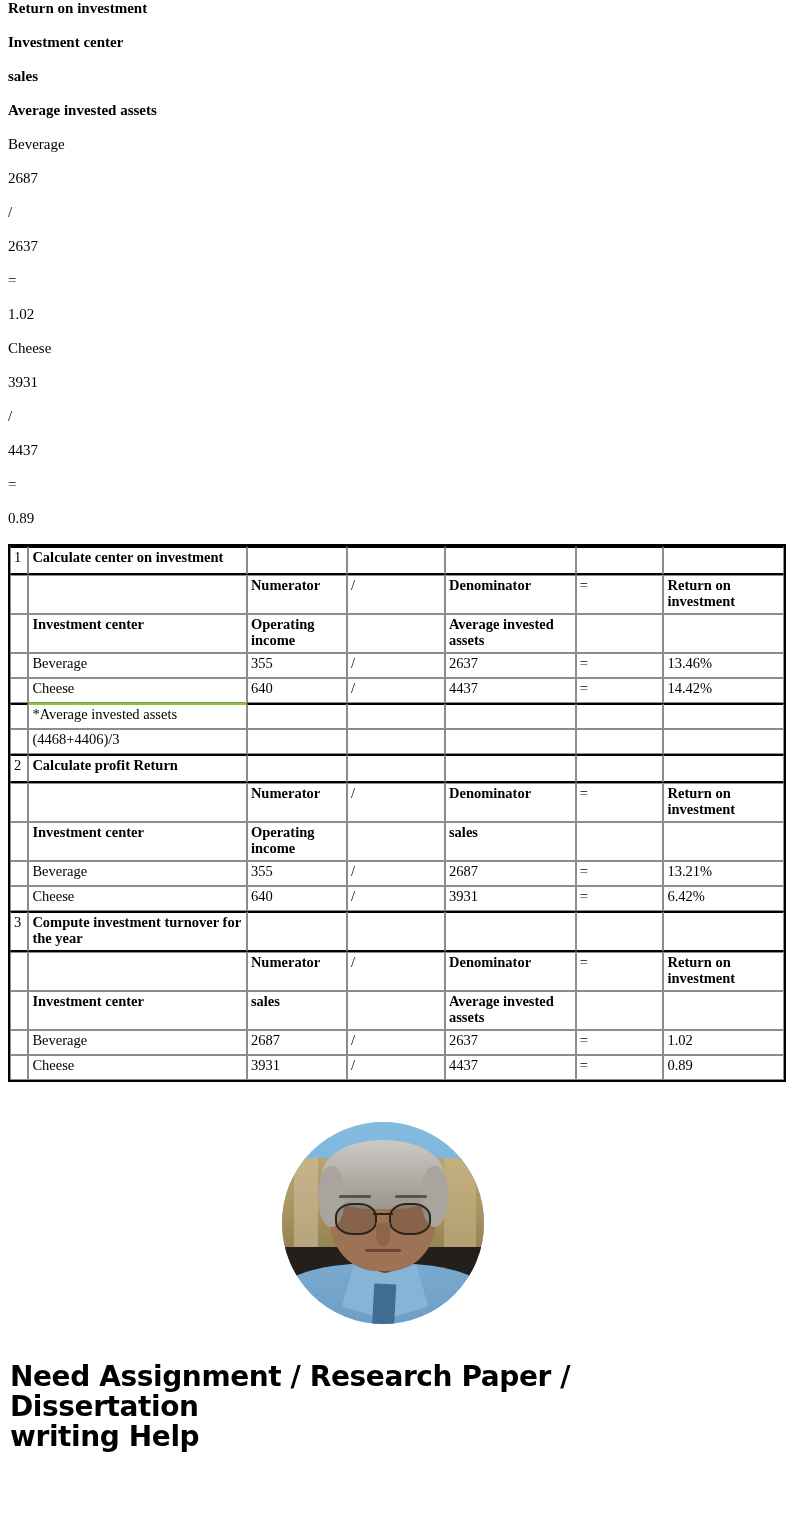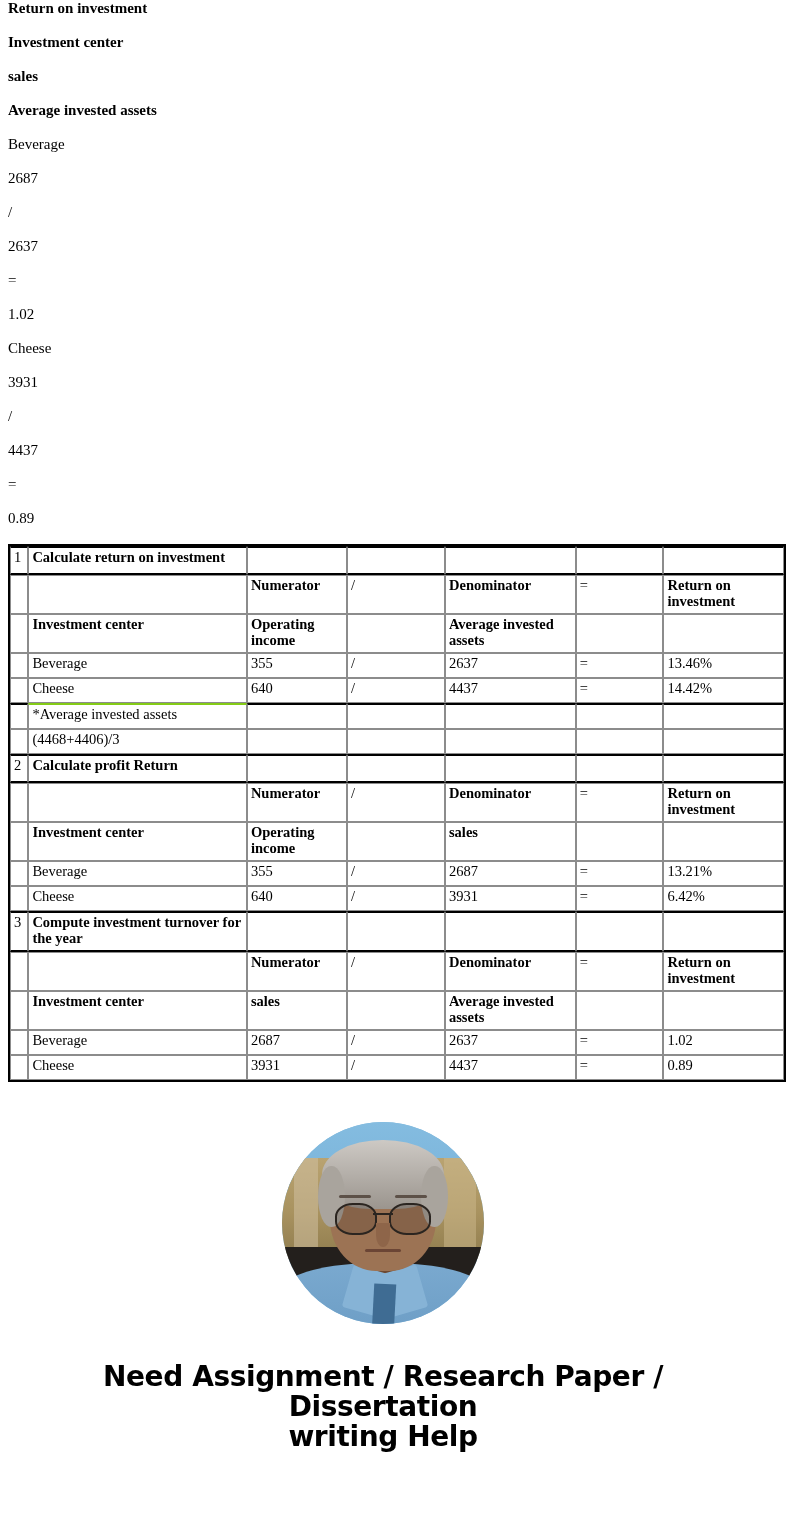--- a/index.html
+++ b/index.html
@@ -164,21 +164,21 @@
     background:#6b4535; border-radius:2px;
   }
   .av-nose {
     position:absolute; left:46.5%; top:50%; width:7%; height:12%;
     background:#8e6549; border-radius:0 0 50% 50%;
   }
 
   
   .footer {
     margin-top: 38px;
-    text-align: center;
+    text-align: left;
     font-family: "DejaVu Sans", "Liberation Sans", sans-serif;
     font-weight: bold;
     font-size: 28px;
     line-height: 30px;
     letter-spacing: -0.4px;
     color: #000;
     padding: 0 10px 20px 10px;
   }
   .footer .l2 { display:block; }
   .footer .l3 { display:block; }
@@ -215,21 +215,21 @@
           <col style="width:98px">
         <col style="width:96px">
           <col style="width:128px">
           <col style="width:86px">
           <col style="width:118px">
       </colgroup>
       <tbody>
 
         <tr class="sectionrow secthead">
           <td class="num">1</td>
-          <td class="b">Calculate return on investment</td>
+          <td class="b">Calculate center on investment</td>
           <td></td>
           <td></td>
           <td></td>
           <td></td>
           <td></td>
         </tr>
         <tr class="tallrow">
           <td class="num"></td>
           <td></td>
           <td class="b mid">Numerator</td>

